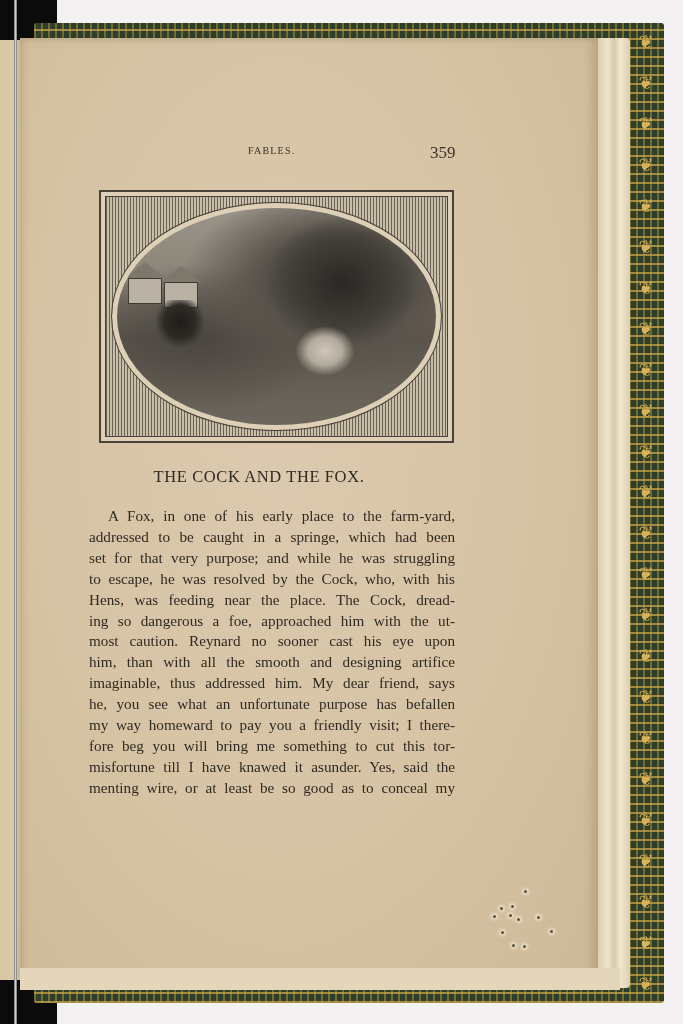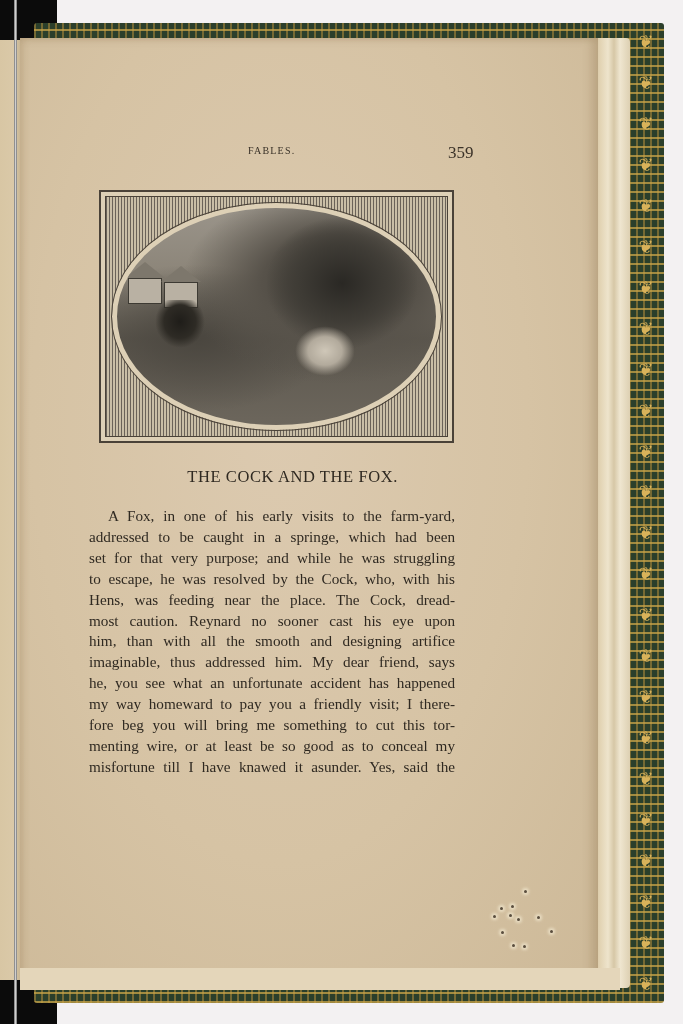--- a/index.html
+++ b/index.html
@@ -51,21 +51,21 @@
   }
   .page-bottom-strip {
     position: absolute; left: 20px; top: 968px; width: 600px; height: 22px;
     background: #e4d6ba;
   }
   .running-head {
     position: absolute; left: 248px; top: 145px;
     font-size: 10px; letter-spacing: 1.2px; color: #3a3228;
   }
   .page-number {
-    position: absolute; left: 448px; top: 143px;
+    position: absolute; left: 430px; top: 143px;
     font-size: 17px; color: #3a3228;
   }
   
   .illustration {
     position: absolute; left: 99px; top: 190px; width: 355px; height: 253px;
     border: 2px solid #4a4238; background: #ddd0b6;
     padding: 4px;
   }
   .illustration-inner {
     width: 100%; height: 100%;
@@ -99,21 +99,21 @@
   }
   .scene-fox {
     position: absolute; left: 178px; top: 118px; width: 60px; height: 50px;
     background: radial-gradient(ellipse at 50% 50%, #cfc7b8 0%, #b2aa9c 40%, transparent 70%);
   }
   .scene-trees {
     position: absolute; left: 150px; top: 10px; width: 150px; height: 130px;
     background: radial-gradient(ellipse at 50% 50%, #2a2824 0%, #3e3b35 40%, transparent 72%);
   }
   .story-title {
-    position: absolute; left: 0; width: 578px; top: 467px; text-align: right;
+    position: absolute; left: 0; width: 578px; top: 467px; text-align: center;
     font-size: 16.5px; letter-spacing: 0.6px; color: #2f2921;
     padding-left: 120px; padding-right: 180px;
   }
   .body-text {
     position: absolute; left: 89px; top: 506px; width: 366px;
     font-size: 15.2px; line-height: 20.9px; color: #2f2921;
   }
   .body-line { display: block; text-align: justify; text-align-last: justify; white-space: nowrap; }
   .body-line.indent { padding-left: 19px; }
   .spots {
@@ -181,33 +181,34 @@
       <div class="scene-house" style="left:47px; top:74px;"></div>
       <div class="scene-cock"></div>
       <div class="scene-fox"></div>
     </div>
   </div>
 </div>
 
 <div class="story-title">THE COCK AND THE FOX.</div>
 
 <div class="body-text">
-  <span class="body-line indent">A Fox, in one of his early visits to the farm-yard,</span>
+  <span class="body-line indent">A Fox, in one of his early place to the farm-yard,</span>
   <span class="body-line">addressed to be caught in a springe, which had been</span>
   <span class="body-line">set for that very purpose; and while he was struggling</span>
   <span class="body-line">to escape, he was resolved by the Cock, who, with his</span>
   <span class="body-line">Hens, was feeding near the place.  The Cock, dread-</span>
+  <span class="body-line">ing so dangerous a foe, approached him with the ut-</span>
   <span class="body-line">most caution.  Reynard no sooner cast his eye upon</span>
   <span class="body-line">him, than with all the smooth and designing artifice</span>
   <span class="body-line">imaginable, thus addressed him.  My dear friend, says</span>
-  <span class="body-line">he, you see what an unfortunate accident has happened</span>
+  <span class="body-line">he, you see what an unfortunate purpose has befallen</span>
   <span class="body-line">my way homeward to pay you a friendly visit; I there-</span>
   <span class="body-line">fore beg you will bring me something to cut this tor-</span>
+  <span class="body-line">misfortune till I have knawed it asunder.  Yes, said the</span>
   <span class="body-line">menting wire, or at least be so good as to conceal my</span>
-  <span class="body-line">misfortune till I have knawed it asunder.  Yes, said the</span>
 </div>
 
 <div class="spots">
   <div class="spot" style="left:34px; top:5px;"></div>
   <div class="spot" style="left:10px; top:22px;"></div>
   <div class="spot" style="left:21px; top:20px;"></div>
   <div class="spot" style="left:19px; top:29px;"></div>
   <div class="spot" style="left:3px; top:30px;"></div>
   <div class="spot" style="left:27px; top:33px;"></div>
   <div class="spot" style="left:47px; top:31px;"></div>

